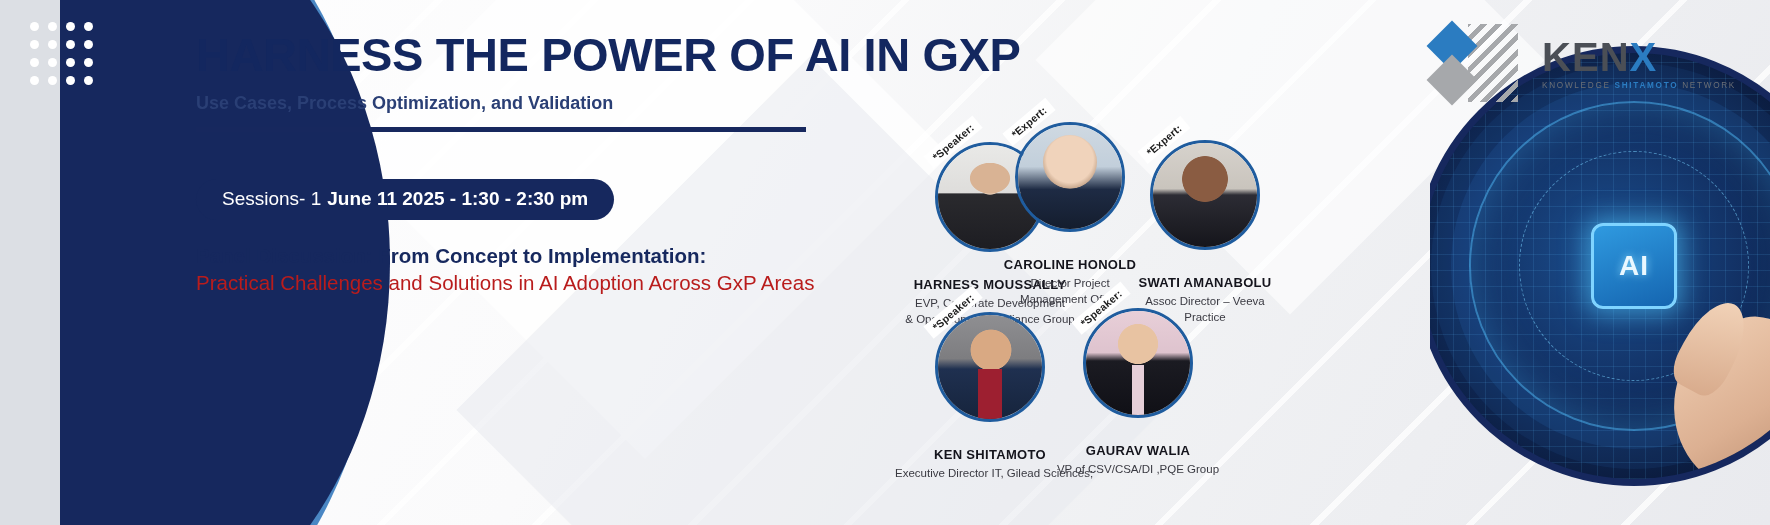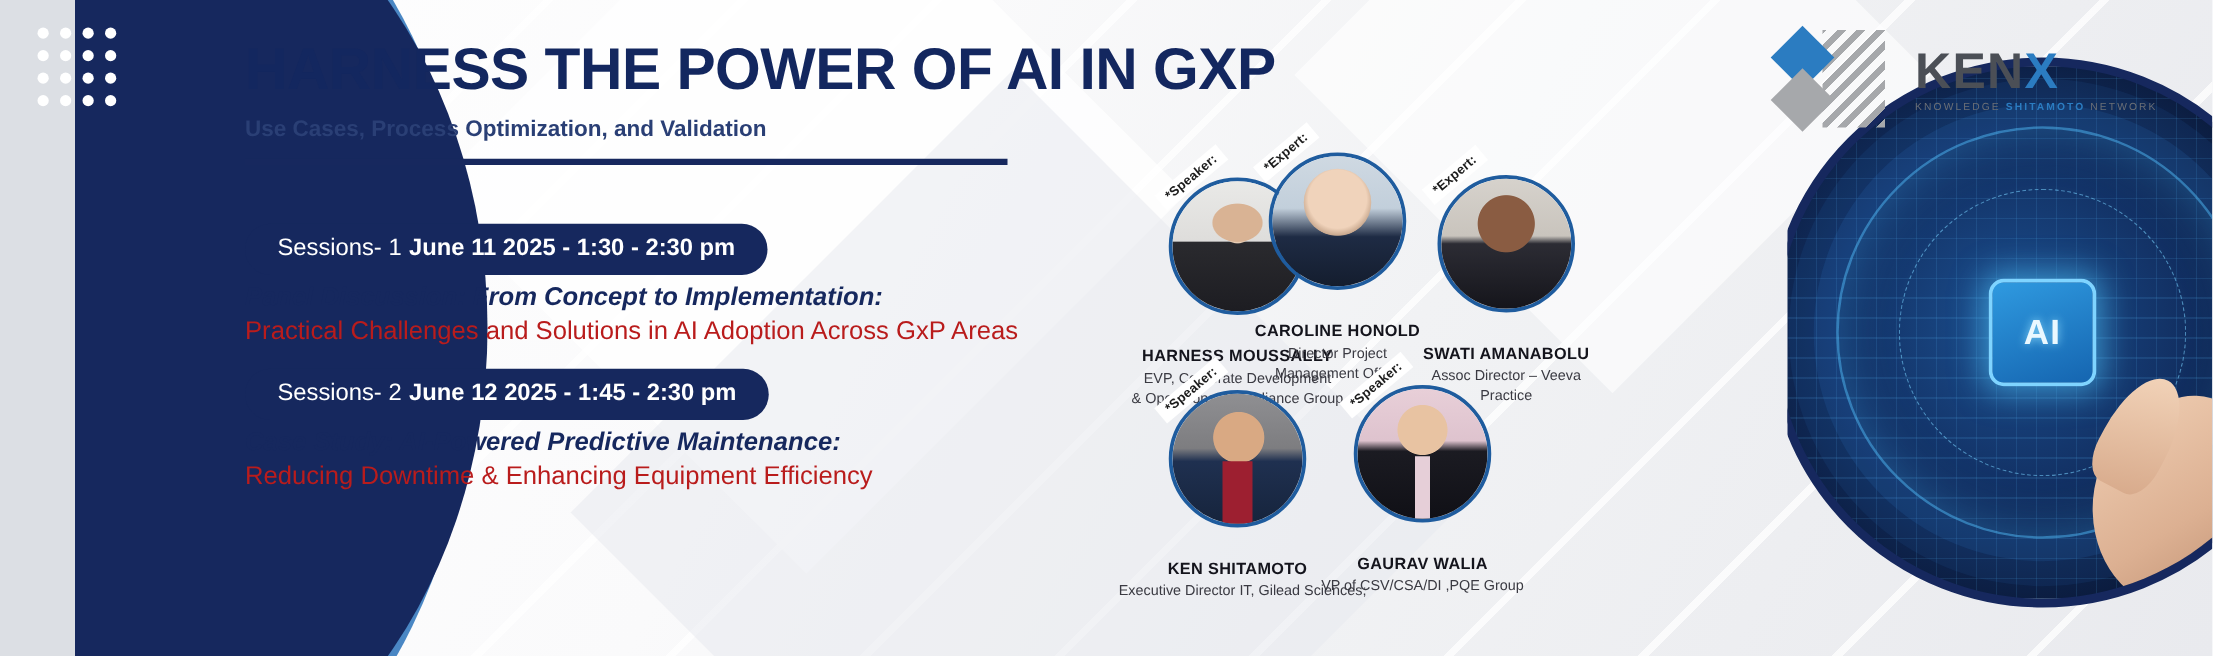--- a/index.html
+++ b/index.html
@@ -135,26 +135,25 @@
     font-size: 19px;
     white-space: nowrap;
   }
   .pill .sess { font-weight: 400; }
   .pill .when { font-weight: 700; margin-left: 6px; }
 
   .sess-block-1 { margin-top: 47px; }
   .sess-block-2 { margin-top: 18px; }
 
   .head-line {
-    margin-top: 6px;
+    margin-top: 24px;
     font-size: 20.5px;
     font-weight: 700;
     color: #16285e;
     white-space: nowrap;
-    font-style: italic;
   }
   .sub-line {
     margin-top: 3px;
     font-size: 20.5px;
     font-weight: 400;
     color: #b91c1c;
     white-space: nowrap;
   }
 
   
@@ -227,21 +226,21 @@
       background:#9d1f30; z-index:1; }
   .ph-e { position:absolute; inset:0; background:
       linear-gradient(180deg, #e8cfd8 0%, #dec3ce 40%, #1b1b22 48%, #101016 100%); }
   .ph-e::after { content:""; position:absolute; left:27%; top:9%; width:46%; height:46%;
       border-radius:50%; background: radial-gradient(circle at 50% 50%, #e8c3a2 0 58%, rgba(0,0,0,0) 60%); }
   .ph-e::before { content:""; position:absolute; left:44%; top:52%; width:12%; height:48%;
       background:#e6cfd8; z-index:1; }
 
   
   .logo {
-    position: absolute; right: 44px; top: 24px;
+    position: absolute; right: 34px; top: 24px;
     display: flex; align-items: center; gap: 28px;
     z-index: 12;
   }
   .logo-mark { position: relative; width: 86px; height: 78px; }
   .dmd { position: absolute; width: 36px; height: 36px; transform: rotate(45deg); }
   .dmd.blue { background: #2b7cc1; left: 6px; top: 4px; }
   .dmd.grey { background: #a6a8ab; left: 6px; top: 38px; }
   .stripes {
     position: absolute; left: 40px; top: 0;
     width: 50px; height: 78px;
@@ -398,27 +397,20 @@
     <div class="rule"></div>
 
     <div class="sess-block-1">
       <div class="pill">
         <span class="sess">Sessions- 1</span><span class="when">June 11 2025 - 1:30 - 2:30 pm</span>
       </div>
       <div class="head-line">Panel Discussion: From Concept to Implementation:</div>
       <div class="sub-line">Practical Challenges and Solutions in AI Adoption Across GxP Areas</div>
     </div>
 
-    <div class="sess-block-2">
-      <div class="pill">
-        <span class="sess">Sessions- 2</span><span class="when">June 12 2025 - 1:45 - 2:30 pm</span>
-      </div>
-      <div class="head-line">Case Study: AI-Powered Predictive Maintenance:</div>
-      <div class="sub-line">Reducing Downtime &amp; Enhancing Equipment Efficiency</div>
-    </div>
   </div>
 
   <div class="speakers">
 
     <div class="sp" style="left:895px; top:142px;">
       <div class="photo-wrap">
         <div class="photo">
             <div class="ph-a"></div>
           </div>
         <div class="ribbon">*Speaker:</div>

